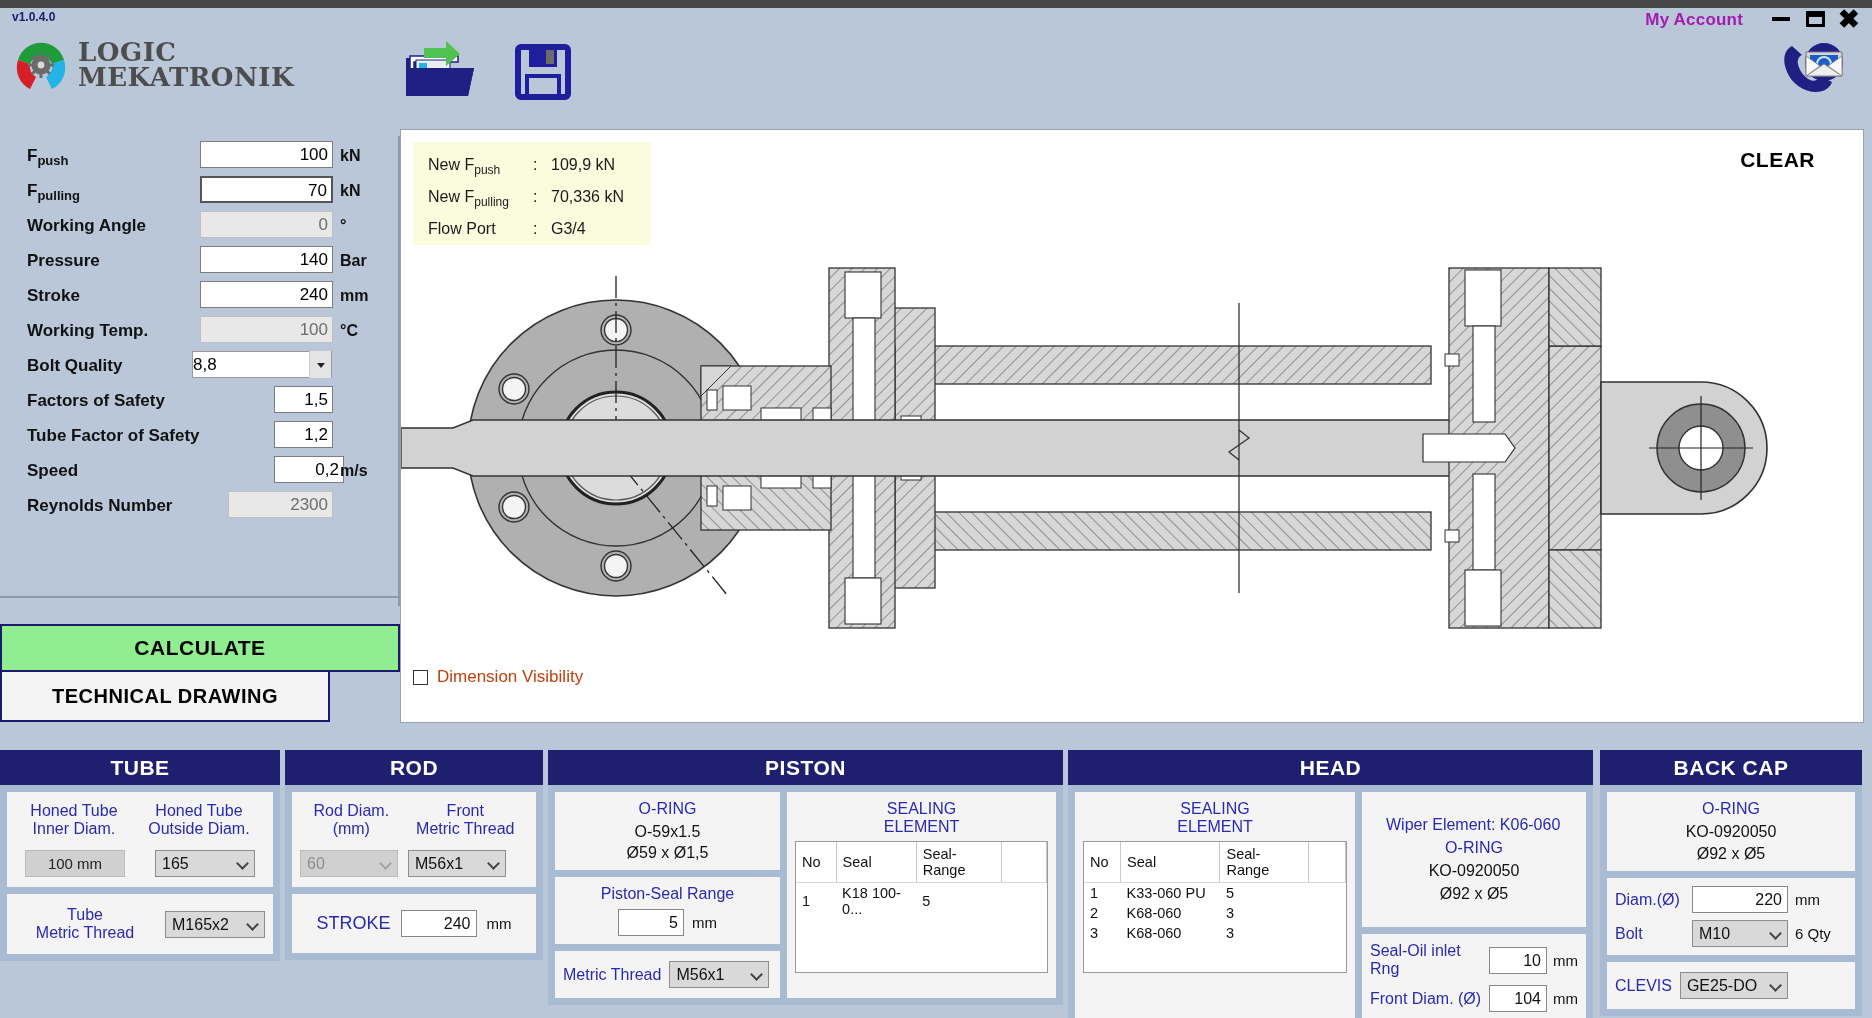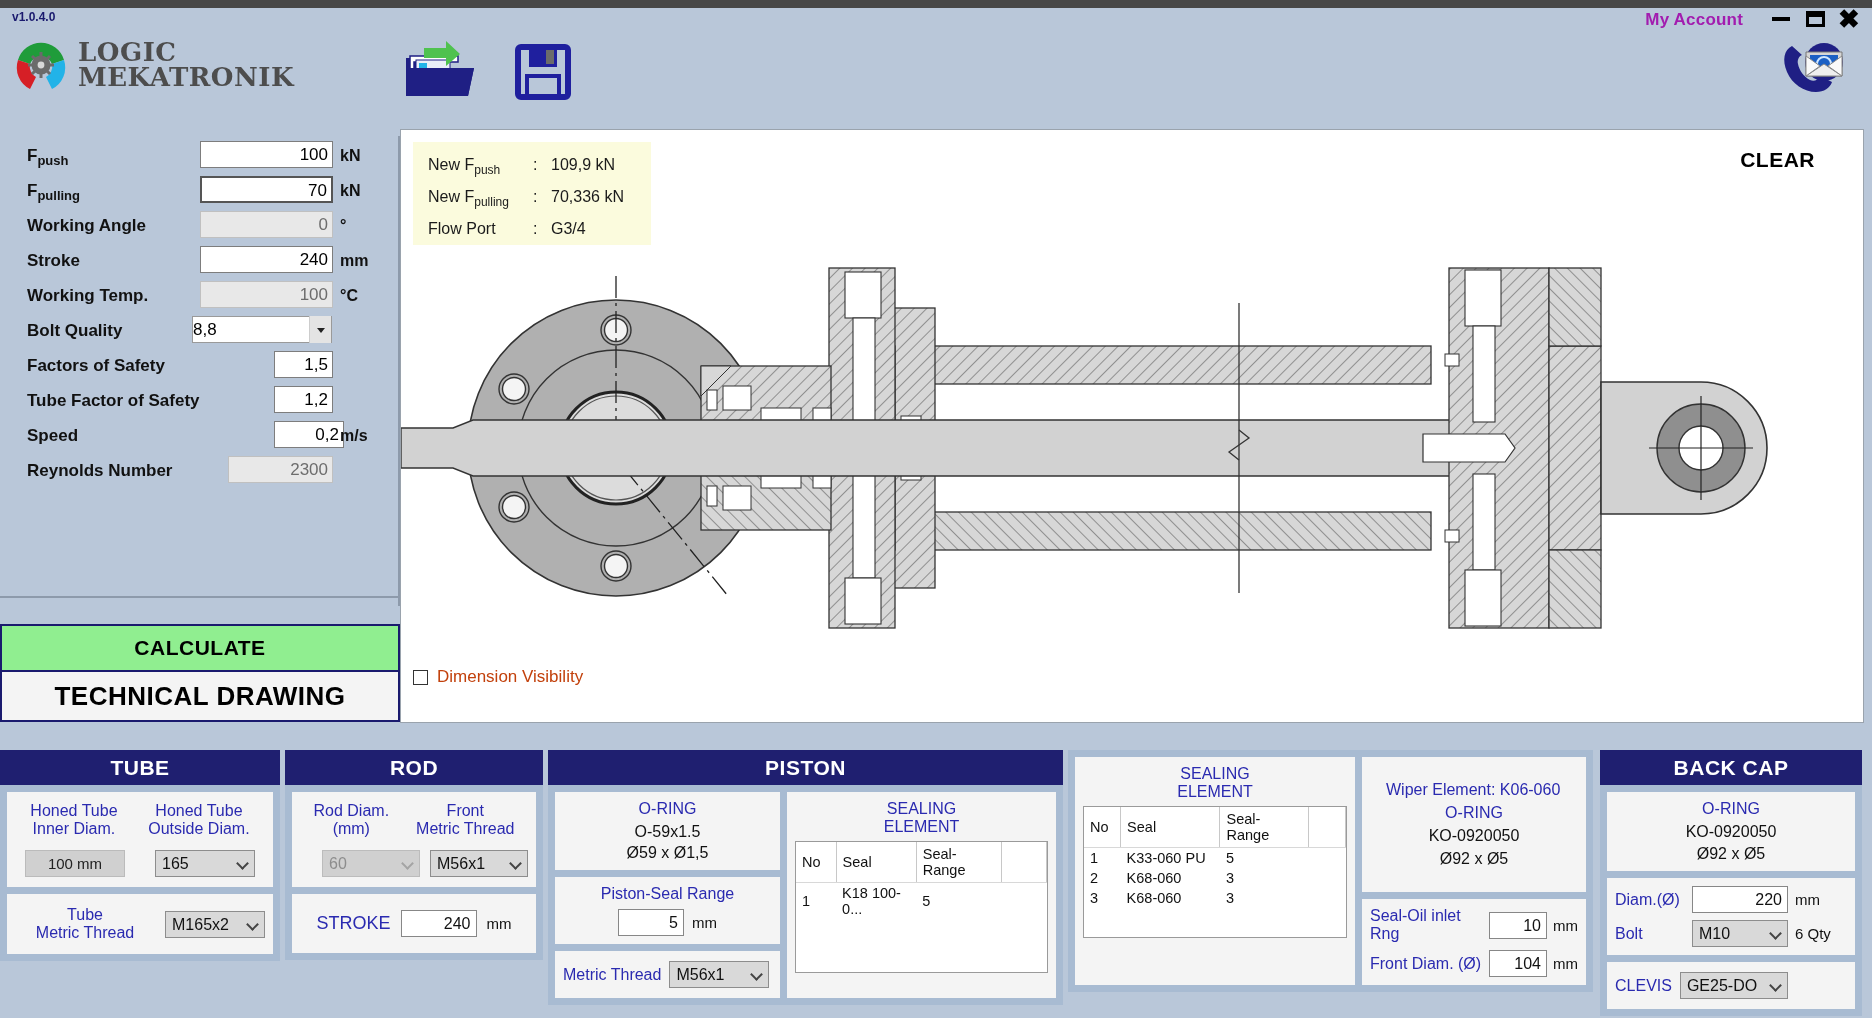--- a/index.html
+++ b/index.html
@@ -90,24 +90,24 @@
 
   
   .btn-calc {
     position: absolute; left: 0; top: 624px; width: 400px; height: 48px;
     background: #90ee90; border: 2px solid #1a1a6e;
     display: flex; align-items: center; justify-content: center;
     font-size: 21px; font-weight: bold; color: #000; letter-spacing: .5px;
     cursor: pointer;
   }
   .btn-td {
-    position: absolute; left: 0; top: 672px; width: 400px; height: 50px;
+    position: absolute; left: 0; top: 672px; width: 330px; height: 50px;
     background: #f4f4f4; border: 2px solid #1a1a6e; border-top: none;
     display: flex; align-items: center; justify-content: center;
-    font-size: 26px; font-weight: bold; color: #000; letter-spacing: .5px;
+    font-size: 20px; font-weight: bold; color: #000; letter-spacing: .5px;
     cursor: pointer;
     text-align: right;
   }
 
   
   .draw-area {
     position: absolute; left: 400px; top: 129px; width: 1464px; height: 594px;
     background: #fff; border: 1px solid #9aa3ad;
   }
   .resultbox {
@@ -271,20 +271,25 @@
       <div class="pinput" style="left:200px;top:3px;width:133px;border:2px solid #555;">70</div>
       <div class="punit" style="left:340px;">kN</div>
     </div>
 
     <div class="prow">
       <div class="plabel">Working Angle</div>
       <div class="pinput ro" style="left:200px;top:3px;width:133px;">0</div>
       <div class="punit" style="left:340px;">°</div>
     </div>
 
+    <div class="prow">
+      <div class="plabel">Pressure</div>
+      <div class="pinput" style="left:200px;top:3px;width:133px;">140</div>
+      <div class="punit" style="left:340px;">Bar</div>
+    </div>
 
     <div class="prow">
       <div class="plabel">Stroke</div>
       <div class="pinput" style="left:200px;top:3px;width:133px;">240</div>
       <div class="punit" style="left:340px;">mm</div>
     </div>
 
     <div class="prow">
       <div class="plabel">Working Temp.</div>
       <div class="pinput ro" style="left:200px;top:3px;width:133px;">100</div>
@@ -515,21 +520,21 @@
           <div style="display:flex;justify-content:space-around;">
             <div>
               <div class="lblc">Rod Diam.</div>
               <div class="lblc">(mm)</div>
             </div>
             <div>
               <div class="lblc">Front</div>
               <div class="lblc">Metric Thread</div>
             </div>
           </div>
-          <div style="display:flex;justify-content:flex-end;margin-top:12px;gap:10px;">
+          <div style="display:flex;justify-content:flex-start;margin-top:12px;gap:10px;">
             <div class="sel dis" style="width:98px;">
               <span>60</span>
               <i class="chev"></i>
             </div>
             <div class="sel" style="width:98px;">
               <span>M56x1</span>
               <i class="chev"></i>
             </div>
           </div>
         </div>
@@ -586,20 +591,21 @@
                 <td></td>
               </tr>
                 </tbody>
             </table>
           </div>
         </div>
       </div>
     </div>
 
     <div class="sect" style="left:1068px;width:525px;">
+      <div class="sect-hdr">HEAD</div>
       <div class="sect-body">
         <div class="card" style="width:280px;padding:8px;">
           <div class="lblc">SEALING</div>
           <div class="lblc">ELEMENT</div>
           <div class="sealtbl" style="margin-top:5px;height:132px;">
             <table>
               <thead>
                   <tr>
                 <th style="width:14%">No</th>
                 <th style="width:38%">Seal</th>

